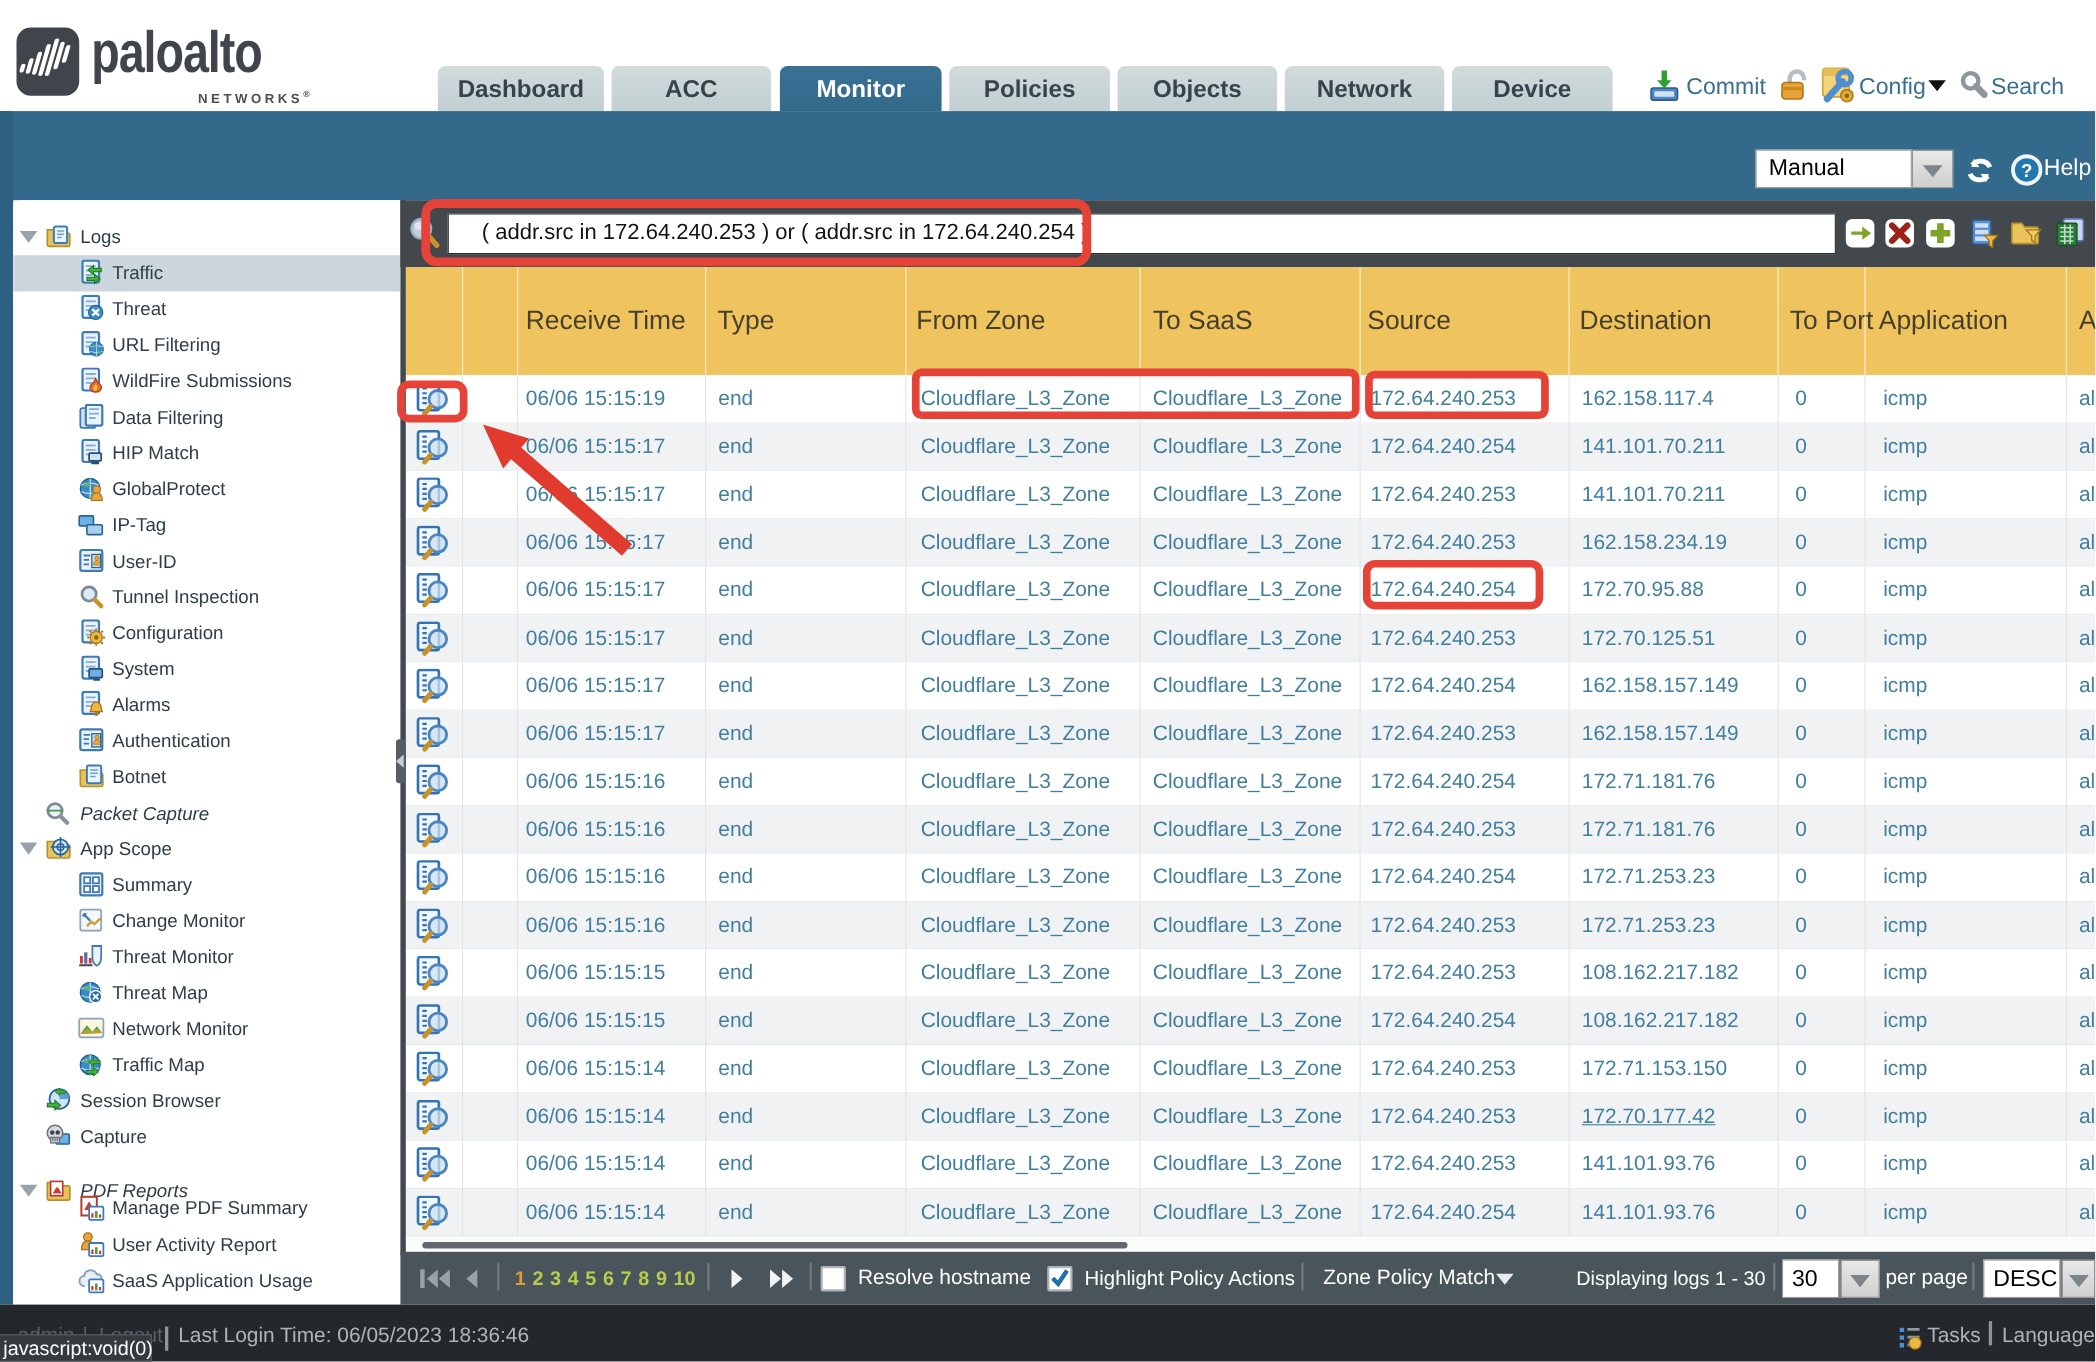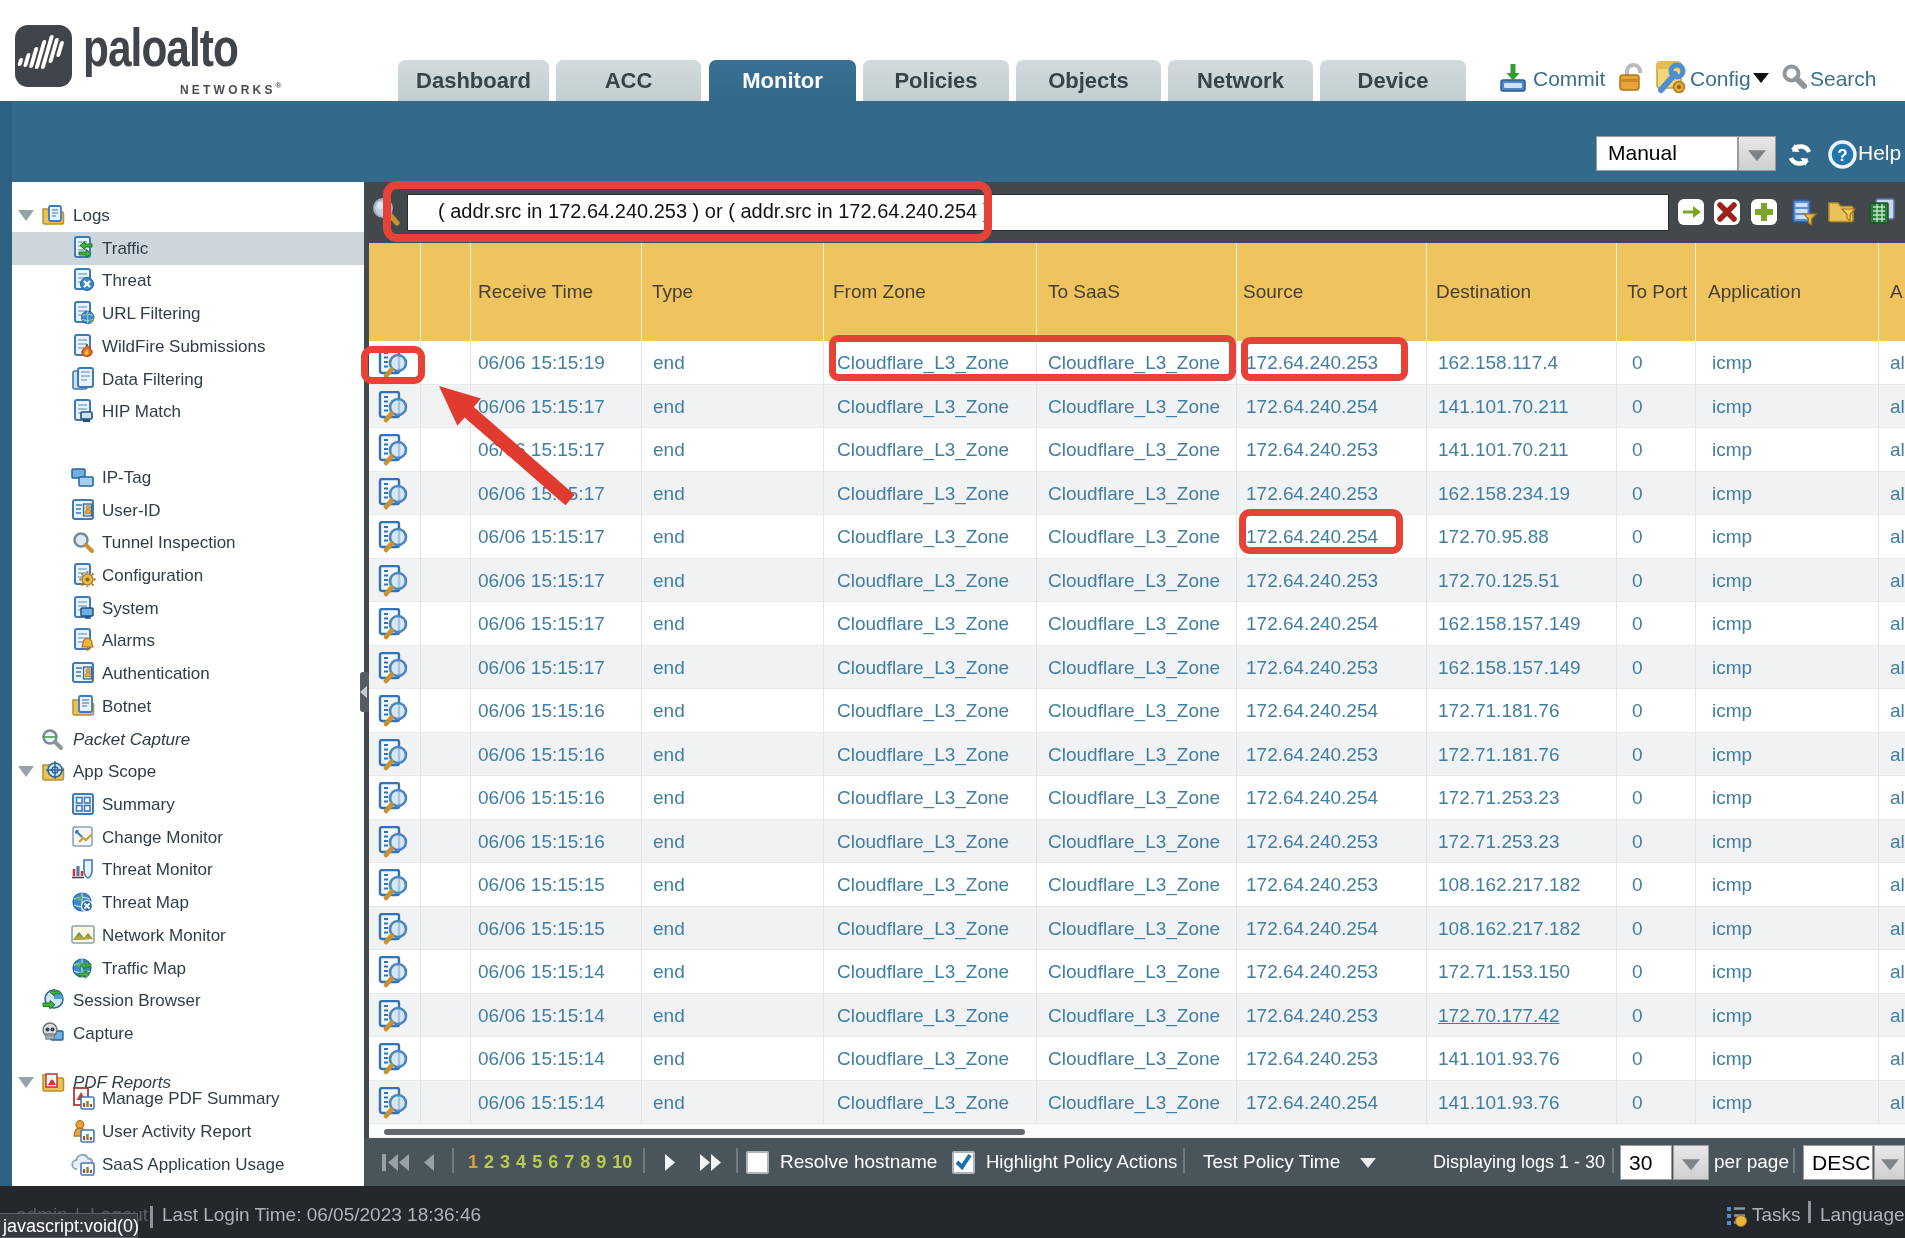--- a/index.html
+++ b/index.html
@@ -20,21 +20,21 @@
 .ti{position:absolute;left:0;width:352px;height:33px;font-size:17px;color:#2f3d47;}
 .ti .lbl{position:absolute;top:5px;line-height:24px;white-space:nowrap;}
 .ti svg{position:absolute;}
 .exp{position:absolute;width:0;height:0;border-left:8px solid transparent;border-right:8px solid transparent;border-top:11px solid #97a2a9;left:18px;top:11px;}
 #split{position:absolute;left:364px;top:182px;width:5px;height:959px;background:#434a4f;}
 #fbar{position:absolute;left:364px;top:182px;width:1541px;height:61px;background:#43484c;}
 #finput{position:absolute;left:407px;top:194px;width:1262px;height:37px;background:#fff;border:1px solid #2a2d30;}
 #ftext{position:absolute;left:414px;top:200px;font-size:20px;color:#111;margin-left:24px;}
 .fbtn{position:absolute;top:199px;width:26px;height:26px;background:#fff;border-radius:6px;}
 #thead{position:absolute;left:369px;top:243px;width:1536px;height:98px;background:#efc35e;}
-.hc{position:absolute;top:0;height:98px;line-height:98px;font-size:19px;color:#473f2d;}
+.hc{position:absolute;top:0;height:98px;line-height:98px;font-size:24px;color:#473f2d;}
 .hline{position:absolute;top:0;width:1px;height:98px;background:rgba(255,255,255,0.75);}
 #rows{position:absolute;left:369px;top:341px;width:1536px;height:783px;}
 .row{position:absolute;left:0;width:1536px;height:43.5px;border-bottom:1px solid #e7e9ea;}
 .row.odd{background:#fff;}
 .row.even{background:#f1f2f4;}
 .cell{position:absolute;top:0;height:43px;line-height:43px;font-size:19px;color:#417ea0;white-space:nowrap;}
 .vline{position:absolute;top:0;width:1px;height:43.5px;background:#e2e4e6;}
 #scrollband{position:absolute;left:369px;top:1124px;width:1536px;height:17px;background:#fafbfb;}
 #scrollthumb{position:absolute;left:15px;top:5px;width:641px;height:6px;background:#63686c;border-radius:3px;}
 #pgbar{position:absolute;left:364px;top:1138px;width:1541px;height:48px;background:#4a545b;color:#fff;}
@@ -188,20 +188,34 @@
 <span style="position:absolute;left:58px;top:4px;">
           <svg width="26" height="24" viewBox="0 0 24 24">
             <rect x="4" y="1" width="15" height="20" rx="2" fill="#eaf3fb" stroke="#3f7ab8" stroke-width="2"></rect>
             <path d="M7 6h9M7 10h9M7 14h6" stroke="#85aed2" stroke-width="1.6"></path>
             <rect x="10" y="13" width="11" height="7" rx="1" fill="#cfe2f2" stroke="#274e77" stroke-width="1.6"></rect>
             <path d="M12 22 h7" stroke="#274e77" stroke-width="2"></path>
           </svg>
         </span>
 <span class="lbl" style="left:90px;">HIP Match</span>
 </div>
+<div class="ti" style="top:246.0px;">
+<span style="position:absolute;left:58px;top:4px;">
+          <svg width="26" height="24" viewBox="0 0 24 24">
+            <circle cx="11" cy="12" r="9" fill="#3c89c9" stroke="#1f5f94" stroke-width="1.2"></circle>
+            <path d="M3 9 a14 9 0 0 1 16 0 M3 15 a14 9 0 0 0 16 0 M11 3 v18" stroke="#bcd9ee" stroke-width="1.2" fill="none"></path>
+            <path d="M5 7 q3 2 4 -1 q3 1 2 3 l-3 2 q-3 -1 -3 -4z M13 14 q3 -1 4 1 q0 3 -3 4 q-2 -2 -1 -5z" fill="#59b36a" stroke="none"></path>
+            <g transform="translate(11,9)">
+              <circle cx="6" cy="4" r="3.4" fill="#e8a33d" stroke="#a9731b" stroke-width="1"></circle>
+              <path d="M1 14 q0 -7 5 -7 q5 0 5 7 z" fill="#e8a33d" stroke="#a9731b" stroke-width="1"></path>
+            </g>
+          </svg>
+        </span>
+<span class="lbl" style="left:90px;">GlobalProtect</span>
+</div>
 <div class="ti" style="top:278.8px;">
 <span style="position:absolute;left:58px;top:4px;">
           <svg width="26" height="24" viewBox="0 0 24 24">
             <rect x="1" y="4" width="13" height="9" rx="1" fill="#6db1e3" stroke="#2a6396" stroke-width="1.5"></rect>
             <rect x="8" y="12" width="14" height="9" rx="1" fill="#a8d0ee" stroke="#2a6396" stroke-width="1.5"></rect>
           </svg>
         </span>
 <span class="lbl" style="left:90px;">IP-Tag</span>
 </div>
 <div class="ti" style="top:311.5px;">
@@ -1030,21 +1044,21 @@
 <div class="psep" style="left:372px;"></div>
 <div class="abs" style="left:382px;top:13px;width:23px;height:23px;background:#fff;border:2px solid #aeb4b9;border-radius:2px;"></div>
 <div class="pg" style="left:416px;">Resolve hostname</div>
 <div class="abs" style="left:588px;top:13px;width:23px;height:23px;background:#fff;border:2px solid #aeb4b9;border-radius:2px;">
 <svg width="23" height="23" viewBox="0 0 23 23" style="position:absolute;left:-2px;top:-2px;">
           <path d="M5 11 L10 16 L18 4" stroke="#1b6fae" stroke-width="4" fill="none"></path>
         </svg>
       </div>
 <div class="pg" style="left:622px;font-size:18.5px;">Highlight Policy Actions</div>
 <div class="psep" style="left:819px;"></div>
-<div class="pg" style="left:839px;">Test Policy Time</div>
+<div class="pg" style="left:839px;">Zone Policy Match</div>
 <div class="abs" style="left:996px;top:20px;width:0;height:0;border-left:8px solid transparent;border-right:8px solid transparent;border-top:10px solid #e8ebed;"></div>
 <div class="pg" style="left:1069px;font-size:18px;">Displaying logs 1 - 30</div>
 <div class="psep" style="left:1248px;"></div>
 <div class="whitebox" style="left:1256px;top:7px;width:52px;height:35px;">
         <span style="position:absolute;left:8px;top:5px;font-size:21px;color:#000;">30</span>
       </div>
 <div class="ddbtn" style="left:1309px;top:7px;width:36px;height:35px;"></div>
 <div class="pg" style="left:1350px;">per page</div>
 <div class="psep" style="left:1429px;"></div>
 <div class="whitebox" style="left:1439px;top:7px;width:70px;height:35px;">

